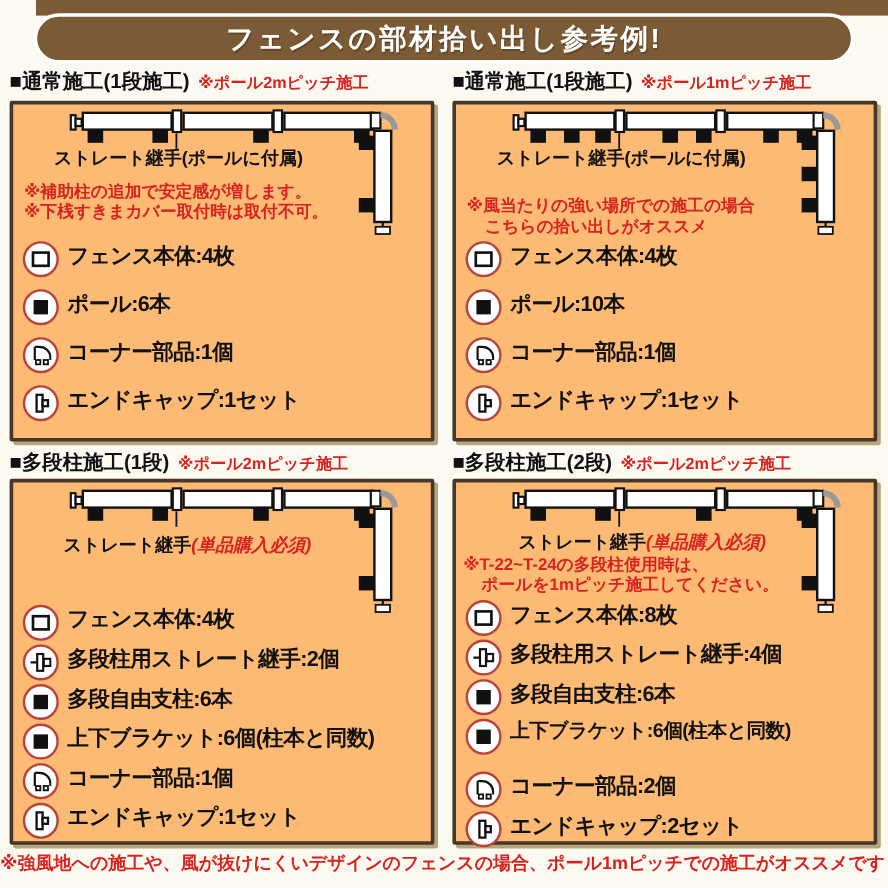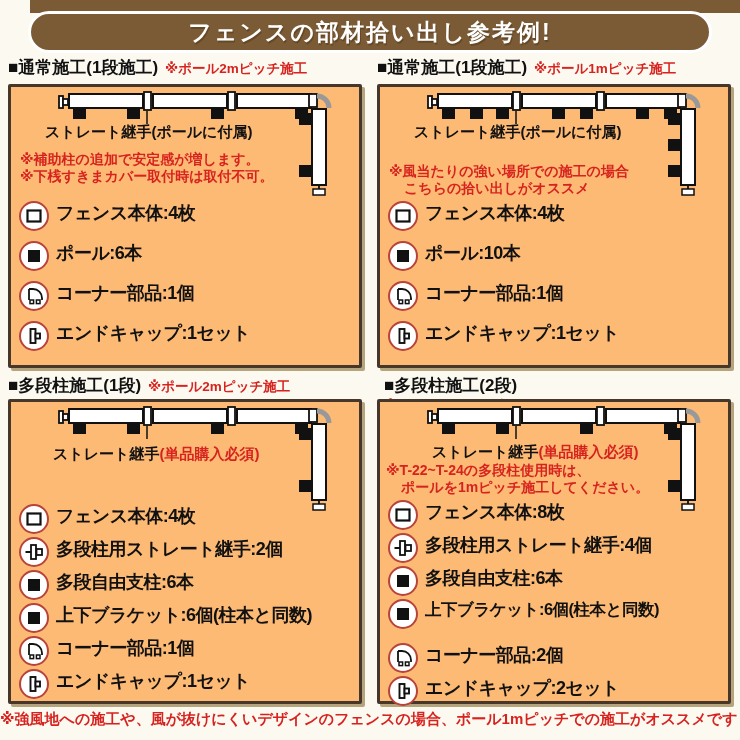--- a/index.html
+++ b/index.html
@@ -22,21 +22,21 @@
   .sec-head{position:absolute;height:26px;white-space:nowrap;display:flex;align-items:baseline;}
   .sec-title{font-size:17px;font-weight:bold;color:#111;}
   .sec-note{font-size:13.5px;font-weight:bold;color:#d7231f;margin-left:7px;}
   
   .panel{
     position:absolute;background:#fdba74;border:3px solid #46372a;border-radius:2px;
     box-sizing:border-box;box-shadow:3px 3px 0 0 #b5a47c;
   }
   .fence{position:absolute;left:4px;top:2px;}
   .joint-label{position:absolute;font-size:15px;font-weight:bold;white-space:nowrap;}
-  .joint-label .red{color:#d7231f;}
+  .joint-label .red{color:#d7231f;font-style:italic;}
   .notes{position:absolute;left:9px;}
   .note{font-size:14px;font-weight:bold;color:#d7231f;line-height:1.22;white-space:nowrap;}
   .note.indent{margin-left:15px;}
   
   .items{position:absolute;left:8px;right:4px;}
   .item{display:flex;align-items:flex-start;}
   .items-a .item{height:40px;}
   .items-b .item{height:33px;}
   .items-b .item.double{height:44px;}
   .ring{
@@ -292,21 +292,21 @@
             <svg width="18" height="18" viewBox="0 0 18 18">
               <rect x="5.5" y="2" width="5" height="14" fill="#fff" stroke="#111" stroke-width="1.9"></rect>
               <rect x="10.5" y="6.5" width="4.5" height="5" fill="#fff" stroke="#111" stroke-width="1.9"></rect>
             </svg>
           </span>
         <span class="txt">エンドキャップ:1セット</span>
       </div>
     </div>
   </div>
 
-  <div class="sec-head" style="left:377px;top:374px;flex-direction:column;">
+  <div class="sec-head" style="left:377px;top:374px;">
     <span class="sec-title">■多段柱施工(2段)</span>
     <span class="sec-note">※ポール2mピッチ施工</span>
   </div>
   <div class="panel" style="left:377px;top:399px;width:354px;height:305px;">
     <svg class="fence" width="332" height="114" viewBox="0 0 332 114">
         <rect x="44" y="7" width="4" height="12" fill="#fff" stroke="#111" stroke-width="1.8"></rect>
         <rect x="48" y="10" width="5" height="6" fill="#fff" stroke="#111" stroke-width="1.8"></rect>
         <rect x="54" y="5" width="74" height="14" fill="#fff" stroke="#111" stroke-width="2"></rect>
         <rect x="138" y="5" width="74" height="14" fill="#fff" stroke="#111" stroke-width="2"></rect>
         <rect x="222" y="5" width="74" height="14" fill="#fff" stroke="#111" stroke-width="2"></rect>

